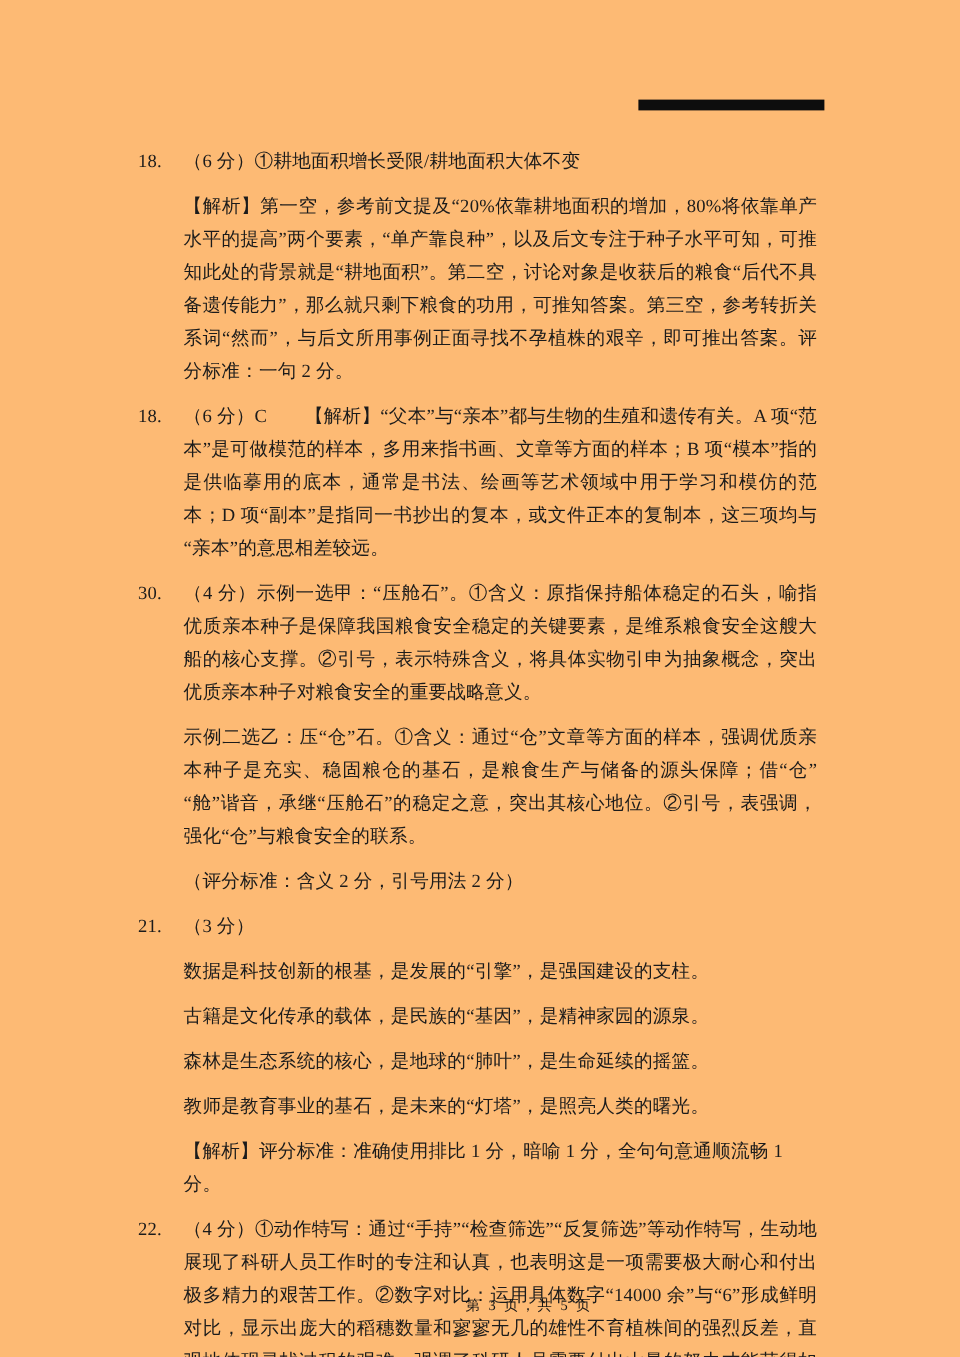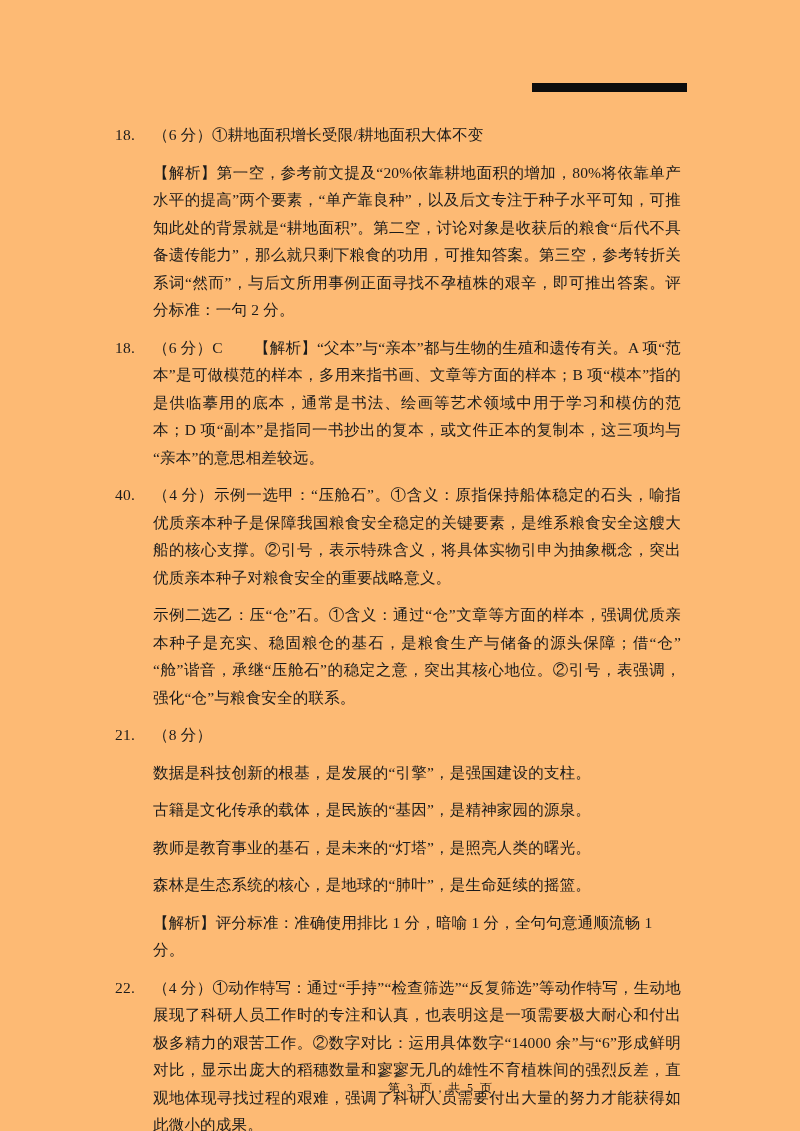--- a/index.html
+++ b/index.html
@@ -70,31 +70,32 @@
       <section class="question">
         <span class="qnum">18.</span>
         <p class="para">（6 分）①耕地面积增长受限/耕地面积大体不变</p>
         <p class="para justify">【解析】第一空，参考前文提及“20%依靠耕地面积的增加，80%将依靠单产水平的提高”两个要素，“单产靠良种”，以及后文专注于种子水平可知，可推知此处的背景就是“耕地面积”。第二空，讨论对象是收获后的粮食“后代不具备遗传能力”，那么就只剩下粮食的功用，可推知答案。第三空，参考转折关系词“然而”，与后文所用事例正面寻找不孕植株的艰辛，即可推出答案。评分标准：一句 2 分。</p>
       </section>
       <section class="question">
         <span class="qnum">18.</span>
         <p class="para justify">（6 分）C　　【解析】“父本”与“亲本”都与生物的生殖和遗传有关。A 项“范本”是可做模范的样本，多用来指书画、文章等方面的样本；B 项“模本”指的是供临摹用的底本，通常是书法、绘画等艺术领域中用于学习和模仿的范本；D 项“副本”是指同一书抄出的复本，或文件正本的复制本，这三项均与“亲本”的意思相差较远。</p>
       </section>
       <section class="question">
-        <span class="qnum">40.</span>
+        <span class="qnum">30.</span>
         <p class="para justify">（4 分）示例一选甲：“压舱石”。①含义：原指保持船体稳定的石头，喻指优质亲本种子是保障我国粮食安全稳定的关键要素，是维系粮食安全这艘大船的核心支撑。②引号，表示特殊含义，将具体实物引申为抽象概念，突出优质亲本种子对粮食安全的重要战略意义。</p>
         <p class="para justify">示例二选乙：压“仓”石。①含义：通过“仓”文章等方面的样本，强调优质亲本种子是充实、稳固粮仓的基石，是粮食生产与储备的源头保障；借“仓”“舱”谐音，承继“压舱石”的稳定之意，突出其核心地位。②引号，表强调，强化“仓”与粮食安全的联系。</p>
+        <p class="para">（评分标准：含义 2 分，引号用法 2 分）</p>
       </section>
       <section class="question">
         <span class="qnum">21.</span>
-        <p class="para">（8 分）</p>
+        <p class="para">（3 分）</p>
         <p class="para">数据是科技创新的根基，是发展的“引擎”，是强国建设的支柱。</p>
         <p class="para">古籍是文化传承的载体，是民族的“基因”，是精神家园的源泉。</p>
+        <p class="para">森林是生态系统的核心，是地球的“肺叶”，是生命延续的摇篮。</p>
         <p class="para">教师是教育事业的基石，是未来的“灯塔”，是照亮人类的曙光。</p>
-        <p class="para">森林是生态系统的核心，是地球的“肺叶”，是生命延续的摇篮。</p>
         <p class="para">【解析】评分标准：准确使用排比 1 分，暗喻 1 分，全句句意通顺流畅 1 分。</p>
       </section>
       <section class="question">
         <span class="qnum">22.</span>
         <p class="para justify">（4 分）①动作特写：通过“手持”“检查筛选”“反复筛选”等动作特写，生动地展现了科研人员工作时的专注和认真，也表明这是一项需要极大耐心和付出极多精力的艰苦工作。②数字对比：运用具体数字“14000 余”与“6”形成鲜明对比，显示出庞大的稻穗数量和寥寥无几的雄性不育植株间的强烈反差，直观地体现寻找过程的艰难，强调了科研人员需要付出大量的努力才能获得如此微小的成果。</p>
       </section>
     </main>
   <footer class="page-footer">第 3 页，共 5 页</footer>
 </div>
 

